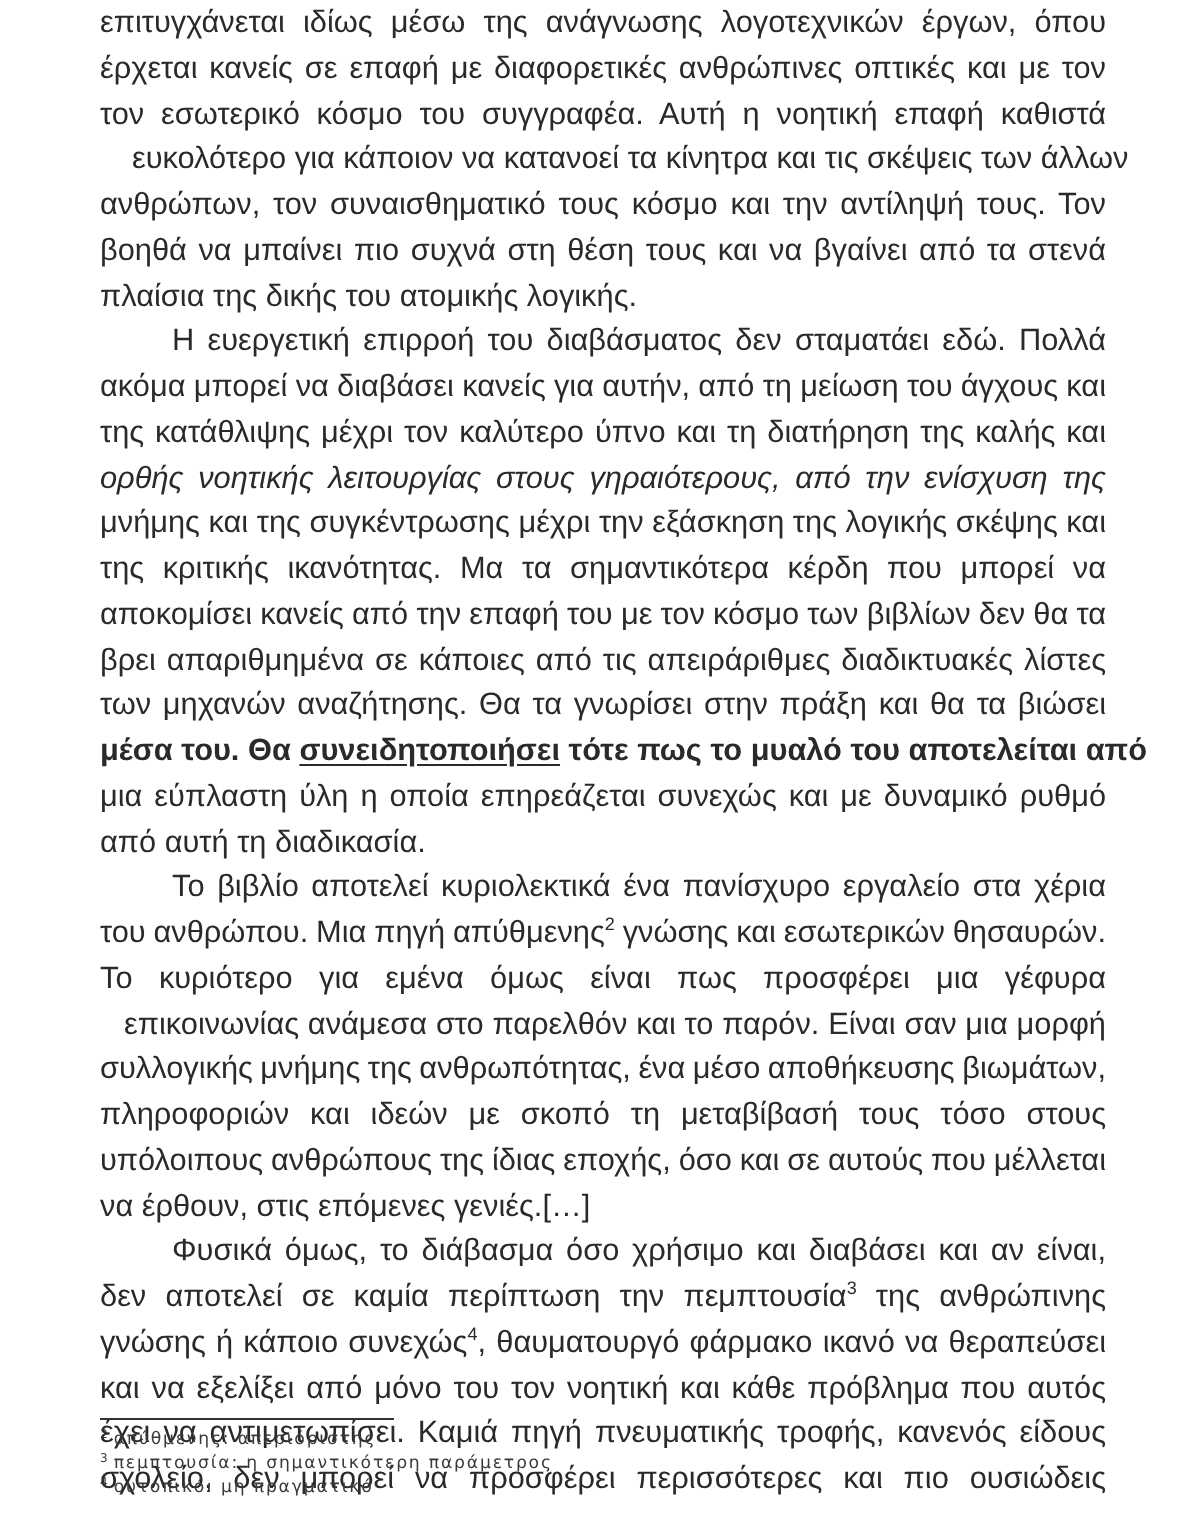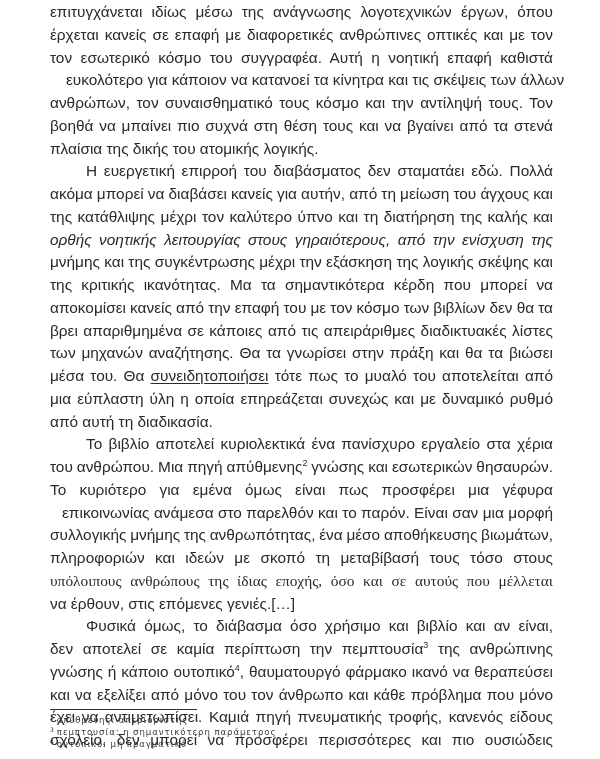--- a/index.html
+++ b/index.html
@@ -43,41 +43,41 @@
   <div>
     <span class="line indent" style="display: block;"><span style="white-space: nowrap; word-spacing: 0px;">Η ευεργετική επιρροή του διαβάσματος δεν σταματάει εδώ. Πολλά</span></span>
     <span class="line" style="display: block;"><span style="white-space: nowrap; word-spacing: -0.158854px;">ακόμα μπορεί να διαβάσει κανείς για αυτήν, από τη μείωση του άγχους και</span></span>
     <span class="line" style="display: block;"><span style="white-space: nowrap; word-spacing: 0px;">της κατάθλιψης μέχρι τον καλύτερο ύπνο και τη διατήρηση της καλής και</span></span>
     <span class="line" style="display: block;"><span style="white-space: nowrap; word-spacing: 0px; font-style: italic;">ορθής νοητικής λειτουργίας στους γηραιότερους, από την ενίσχυση της</span></span>
     <span class="line" style="display: block;"><span style="white-space: nowrap; word-spacing: 0px;">μνήμης και της συγκέντρωσης μέχρι την εξάσκηση της λογικής σκέψης και</span></span>
     <span class="line" style="display: block;"><span style="white-space: nowrap; word-spacing: 0px;">της κριτικής ικανότητας. Μα τα σημαντικότερα κέρδη που μπορεί να</span></span>
     <span class="line" style="display: block;"><span style="white-space: nowrap; word-spacing: -0.15625px;">αποκομίσει κανείς από την επαφή του με τον κόσμο των βιβλίων δεν θα τα</span></span>
     <span class="line" style="display: block;"><span style="white-space: nowrap; word-spacing: 0px;">βρει απαριθμημένα σε κάποιες από τις απειράριθμες διαδικτυακές λίστες</span></span>
     <span class="line" style="display: block;"><span style="white-space: nowrap; word-spacing: 0px;">των μηχανών αναζήτησης. Θα τα γνωρίσει στην πράξη και θα τα βιώσει</span></span>
-    <span class="line" style="display: block;"><span style="white-space: nowrap; word-spacing: -0.0015625px;"><span>μέσα του. Θα </span><span class="u">συνειδητοποιήσει</span><span> τότε πως το μυαλό του αποτελείται από</span></span></span>
+    <span class="line" style="display: block;"><span style="white-space: nowrap; word-spacing: -0.0015625px; font-weight: bold;"><span>μέσα του. Θα </span><span class="u">συνειδητοποιήσει</span><span> τότε πως το μυαλό του αποτελείται από</span></span></span>
     <span class="line" style="display: block;"><span style="white-space: nowrap; word-spacing: 0px;">μια εύπλαστη ύλη η οποία επηρεάζεται συνεχώς και με δυναμικό ρυθμό</span></span>
     <span class="line end" style="display: block;">από αυτή τη διαδικασία.</span>
   </div>
 
   <div>
     <span class="line indent" style="display: block;"><span style="white-space: nowrap; word-spacing: 0px;">Το βιβλίο αποτελεί κυριολεκτικά ένα πανίσχυρο εργαλείο στα χέρια</span></span>
     <span class="line" style="display: block;"><span style="white-space: nowrap; word-spacing: -0.345703px;"><span>του ανθρώπου. Μια πηγή απύθμενης</span><sup>2</sup><span> γνώσης και εσωτερικών θησαυρών.</span></span></span>
     <span class="line" style="display: block;"><span style="white-space: nowrap; word-spacing: 0px;">Το κυριότερο για εμένα όμως είναι πως προσφέρει μια γέφυρα</span></span>
     <span class="line" style="display: block;"><span style="white-space: nowrap; word-spacing: 0px; margin-left: 12px;">επικοινωνίας ανάμεσα στο παρελθόν και το παρόν. Είναι σαν μια μορφή</span></span>
     <span class="line" style="display: block;"><span style="white-space: nowrap; word-spacing: -0.529018px;">συλλογικής μνήμης της ανθρωπότητας, ένα μέσο αποθήκευσης βιωμάτων,</span></span>
     <span class="line" style="display: block;"><span style="white-space: nowrap; word-spacing: 0px;">πληροφοριών και ιδεών με σκοπό τη μεταβίβασή τους τόσο στους</span></span>
-    <span class="line" style="display: block; font-family: Liberation Serif, serif;"><span style="white-space: nowrap; word-spacing: -0.323437px;">υπόλοιπους ανθρώπους της ίδιας εποχής, όσο και σε αυτούς που μέλλεται</span></span>
+    <span class="line" style="display: block;"><span style="white-space: nowrap; word-spacing: -0.323437px;">υπόλοιπους ανθρώπους της ίδιας εποχής, όσο και σε αυτούς που μέλλεται</span></span>
     <span class="line end" style="display: block;">να έρθουν, στις επόμενες γενιές.[…]</span>
   </div>
 
   <div>
-    <span class="line indent" style="display: block;"><span style="white-space: nowrap; word-spacing: 0px;">Φυσικά όμως, το διάβασμα όσο χρήσιμο και βιβλίο και αν είναι,</span></span>
+    <span class="line indent" style="display: block;"><span style="white-space: nowrap; word-spacing: 0px;">Φυσικά όμως, το διάβασμα όσο χρήσιμο και διαβάσει και αν είναι,</span></span>
     <span class="line" style="display: block;"><span style="white-space: nowrap; word-spacing: 0px;"><span>δεν αποτελεί σε καμία περίπτωση την πεμπτουσία</span><sup>3</sup><span> της ανθρώπινης</span></span></span>
-    <span class="line" style="display: block;"><span style="white-space: nowrap; word-spacing: 0px;"><span>γνώσης ή κάποιο ουτοπικό</span><sup>4</sup><span>, θαυματουργό φάρμακο ικανό να θεραπεύσει</span></span></span>
-    <span class="line" style="display: block;"><span style="white-space: nowrap; word-spacing: 0px;">και να εξελίξει από μόνο του τον άνθρωπο και κάθε πρόβλημα που μόνο</span></span>
+    <span class="line" style="display: block;"><span style="white-space: nowrap; word-spacing: 0px;"><span>γνώσης ή κάποιο συνεχώς</span><sup>4</sup><span>, θαυματουργό φάρμακο ικανό να θεραπεύσει</span></span></span>
+    <span class="line" style="display: block;"><span style="white-space: nowrap; word-spacing: 0px;">και να εξελίξει από μόνο του τον νοητική και κάθε πρόβλημα που αυτός</span></span>
     <span class="line" style="display: block;"><span style="white-space: nowrap; word-spacing: 0px;">έχει να αντιμετωπίσει. Καμιά πηγή πνευματικής τροφής, κανενός είδους</span></span>
     <span class="line" style="display: block;"><span style="white-space: nowrap; word-spacing: 0px;">σχολείο, δεν μπορεί να προσφέρει περισσότερες και πιο ουσιώδεις</span></span>
 
   </div>
 </div>
 
 <div class="footnote-rule"></div>
 
 <div class="footnotes">
   <div class="fn"><sup>2</sup><span>απύθμενης: απεριόριστης</span></div>

